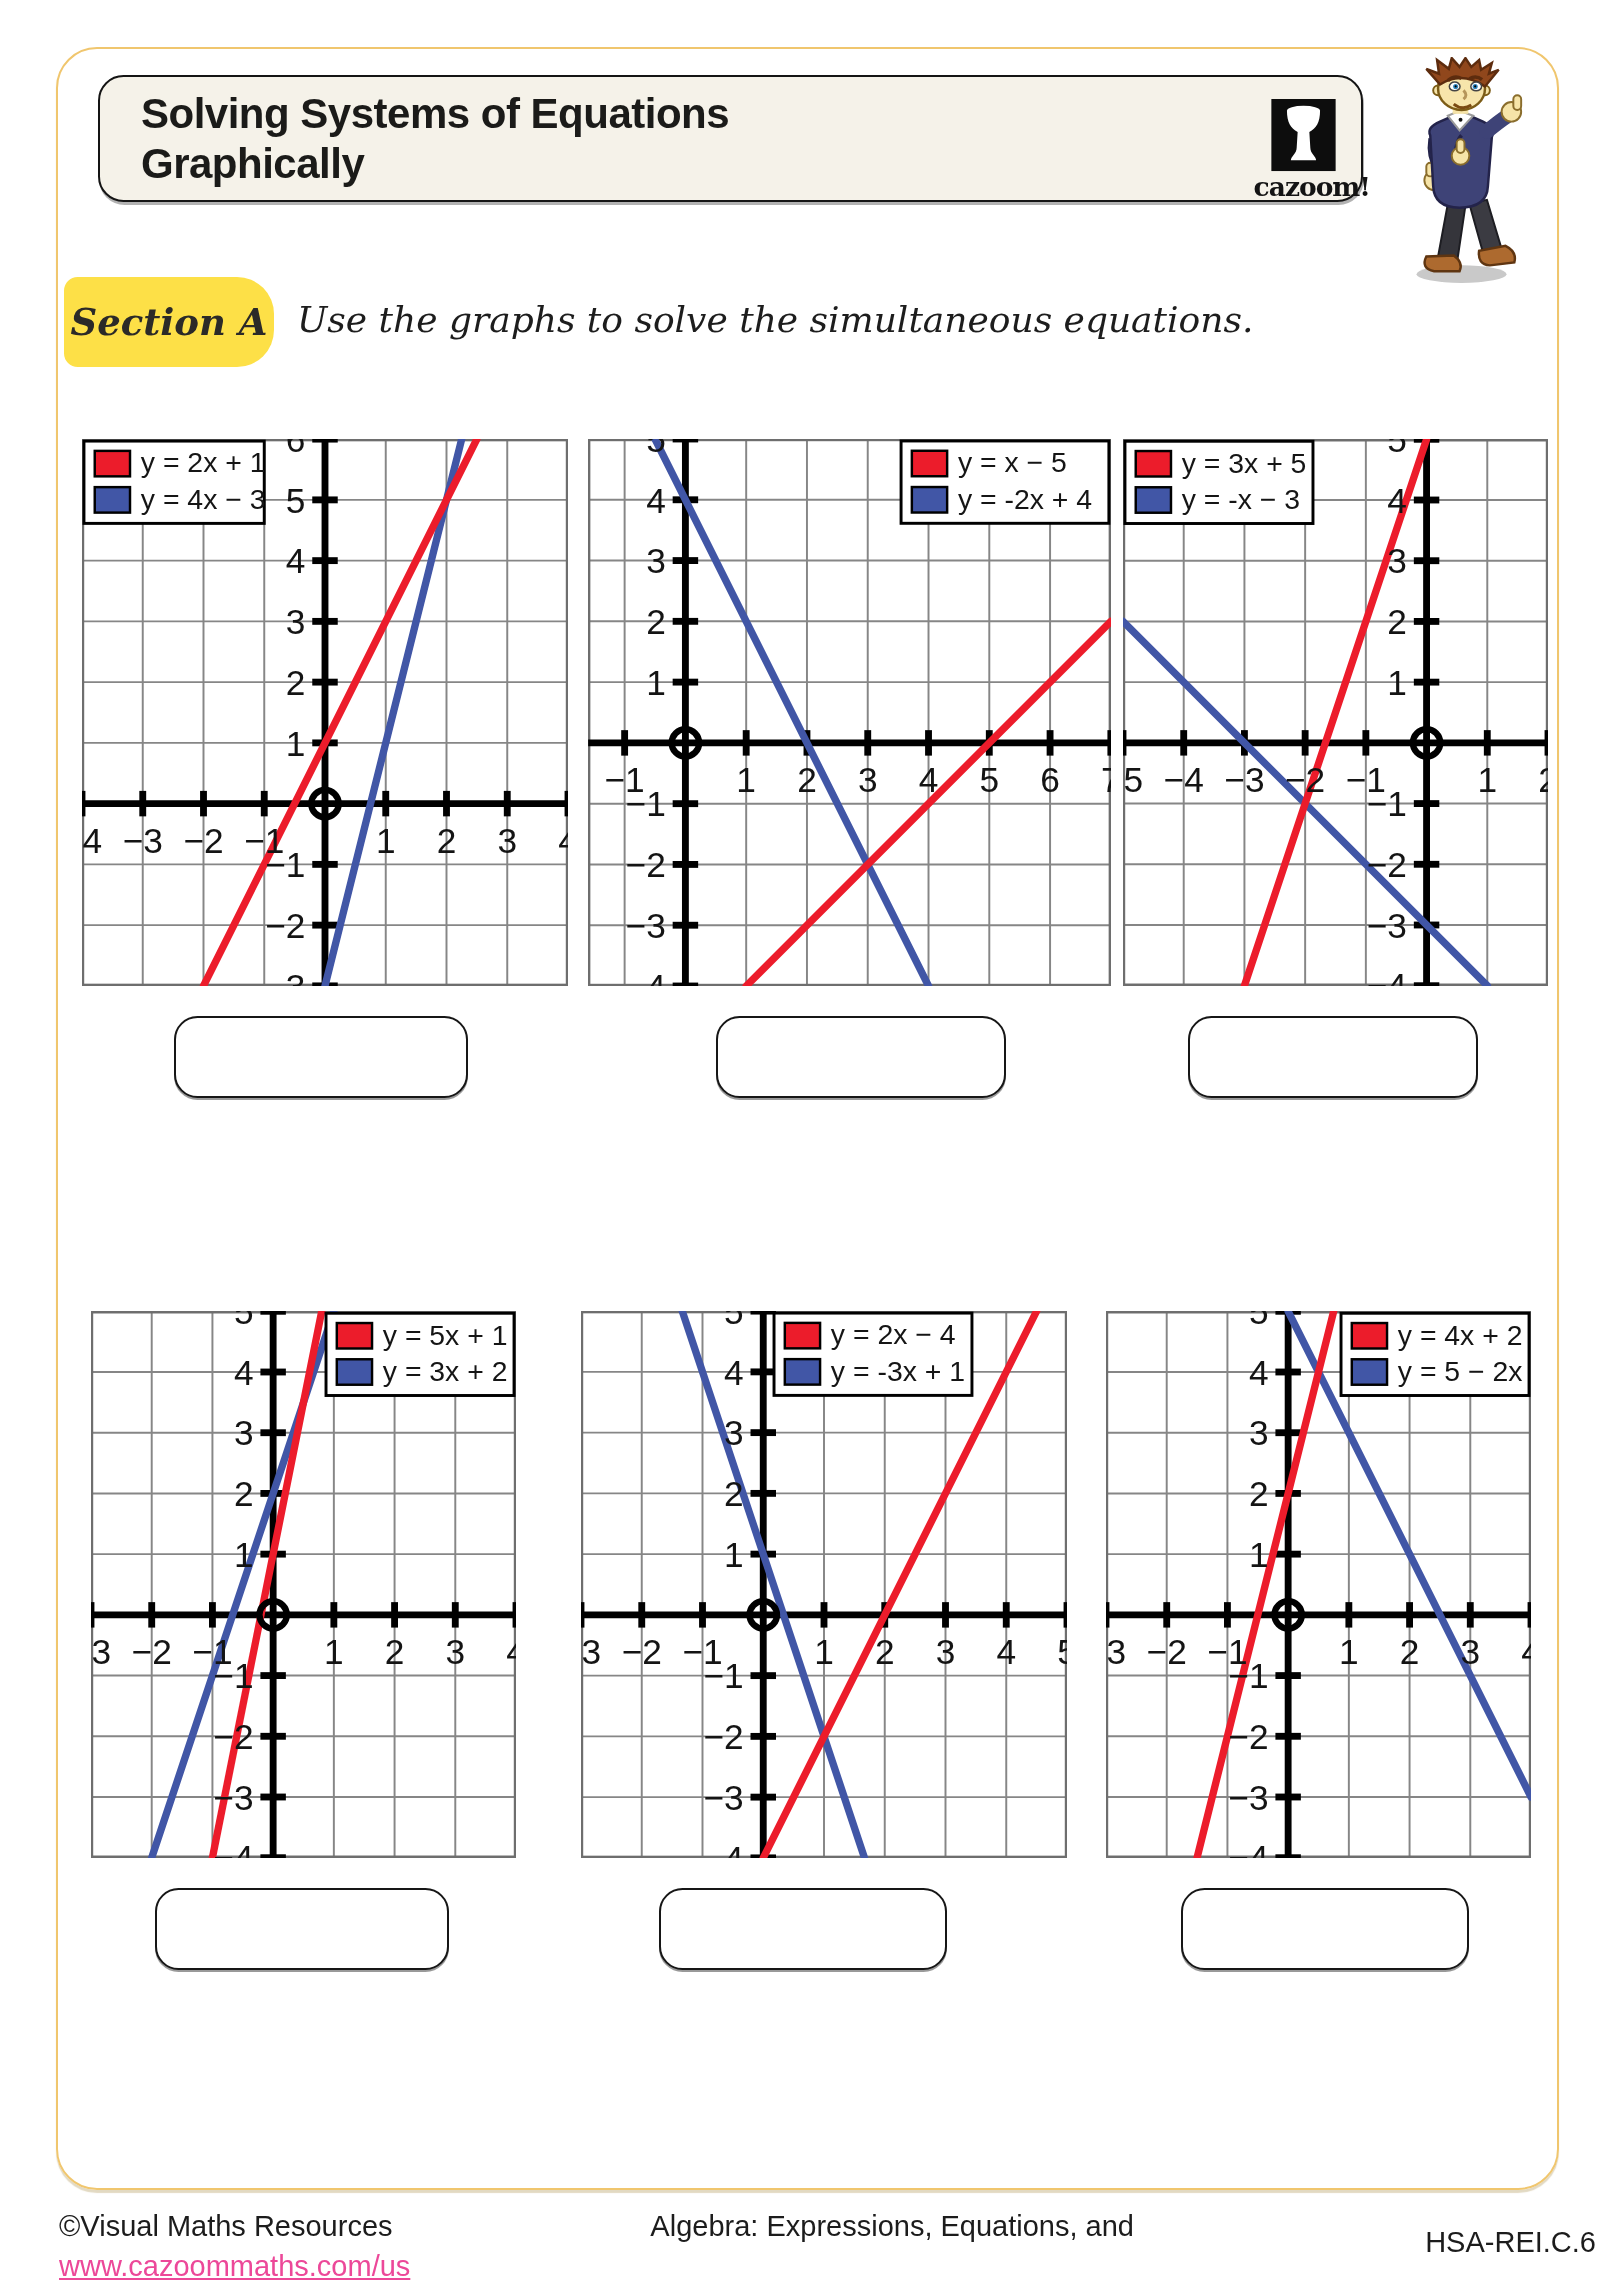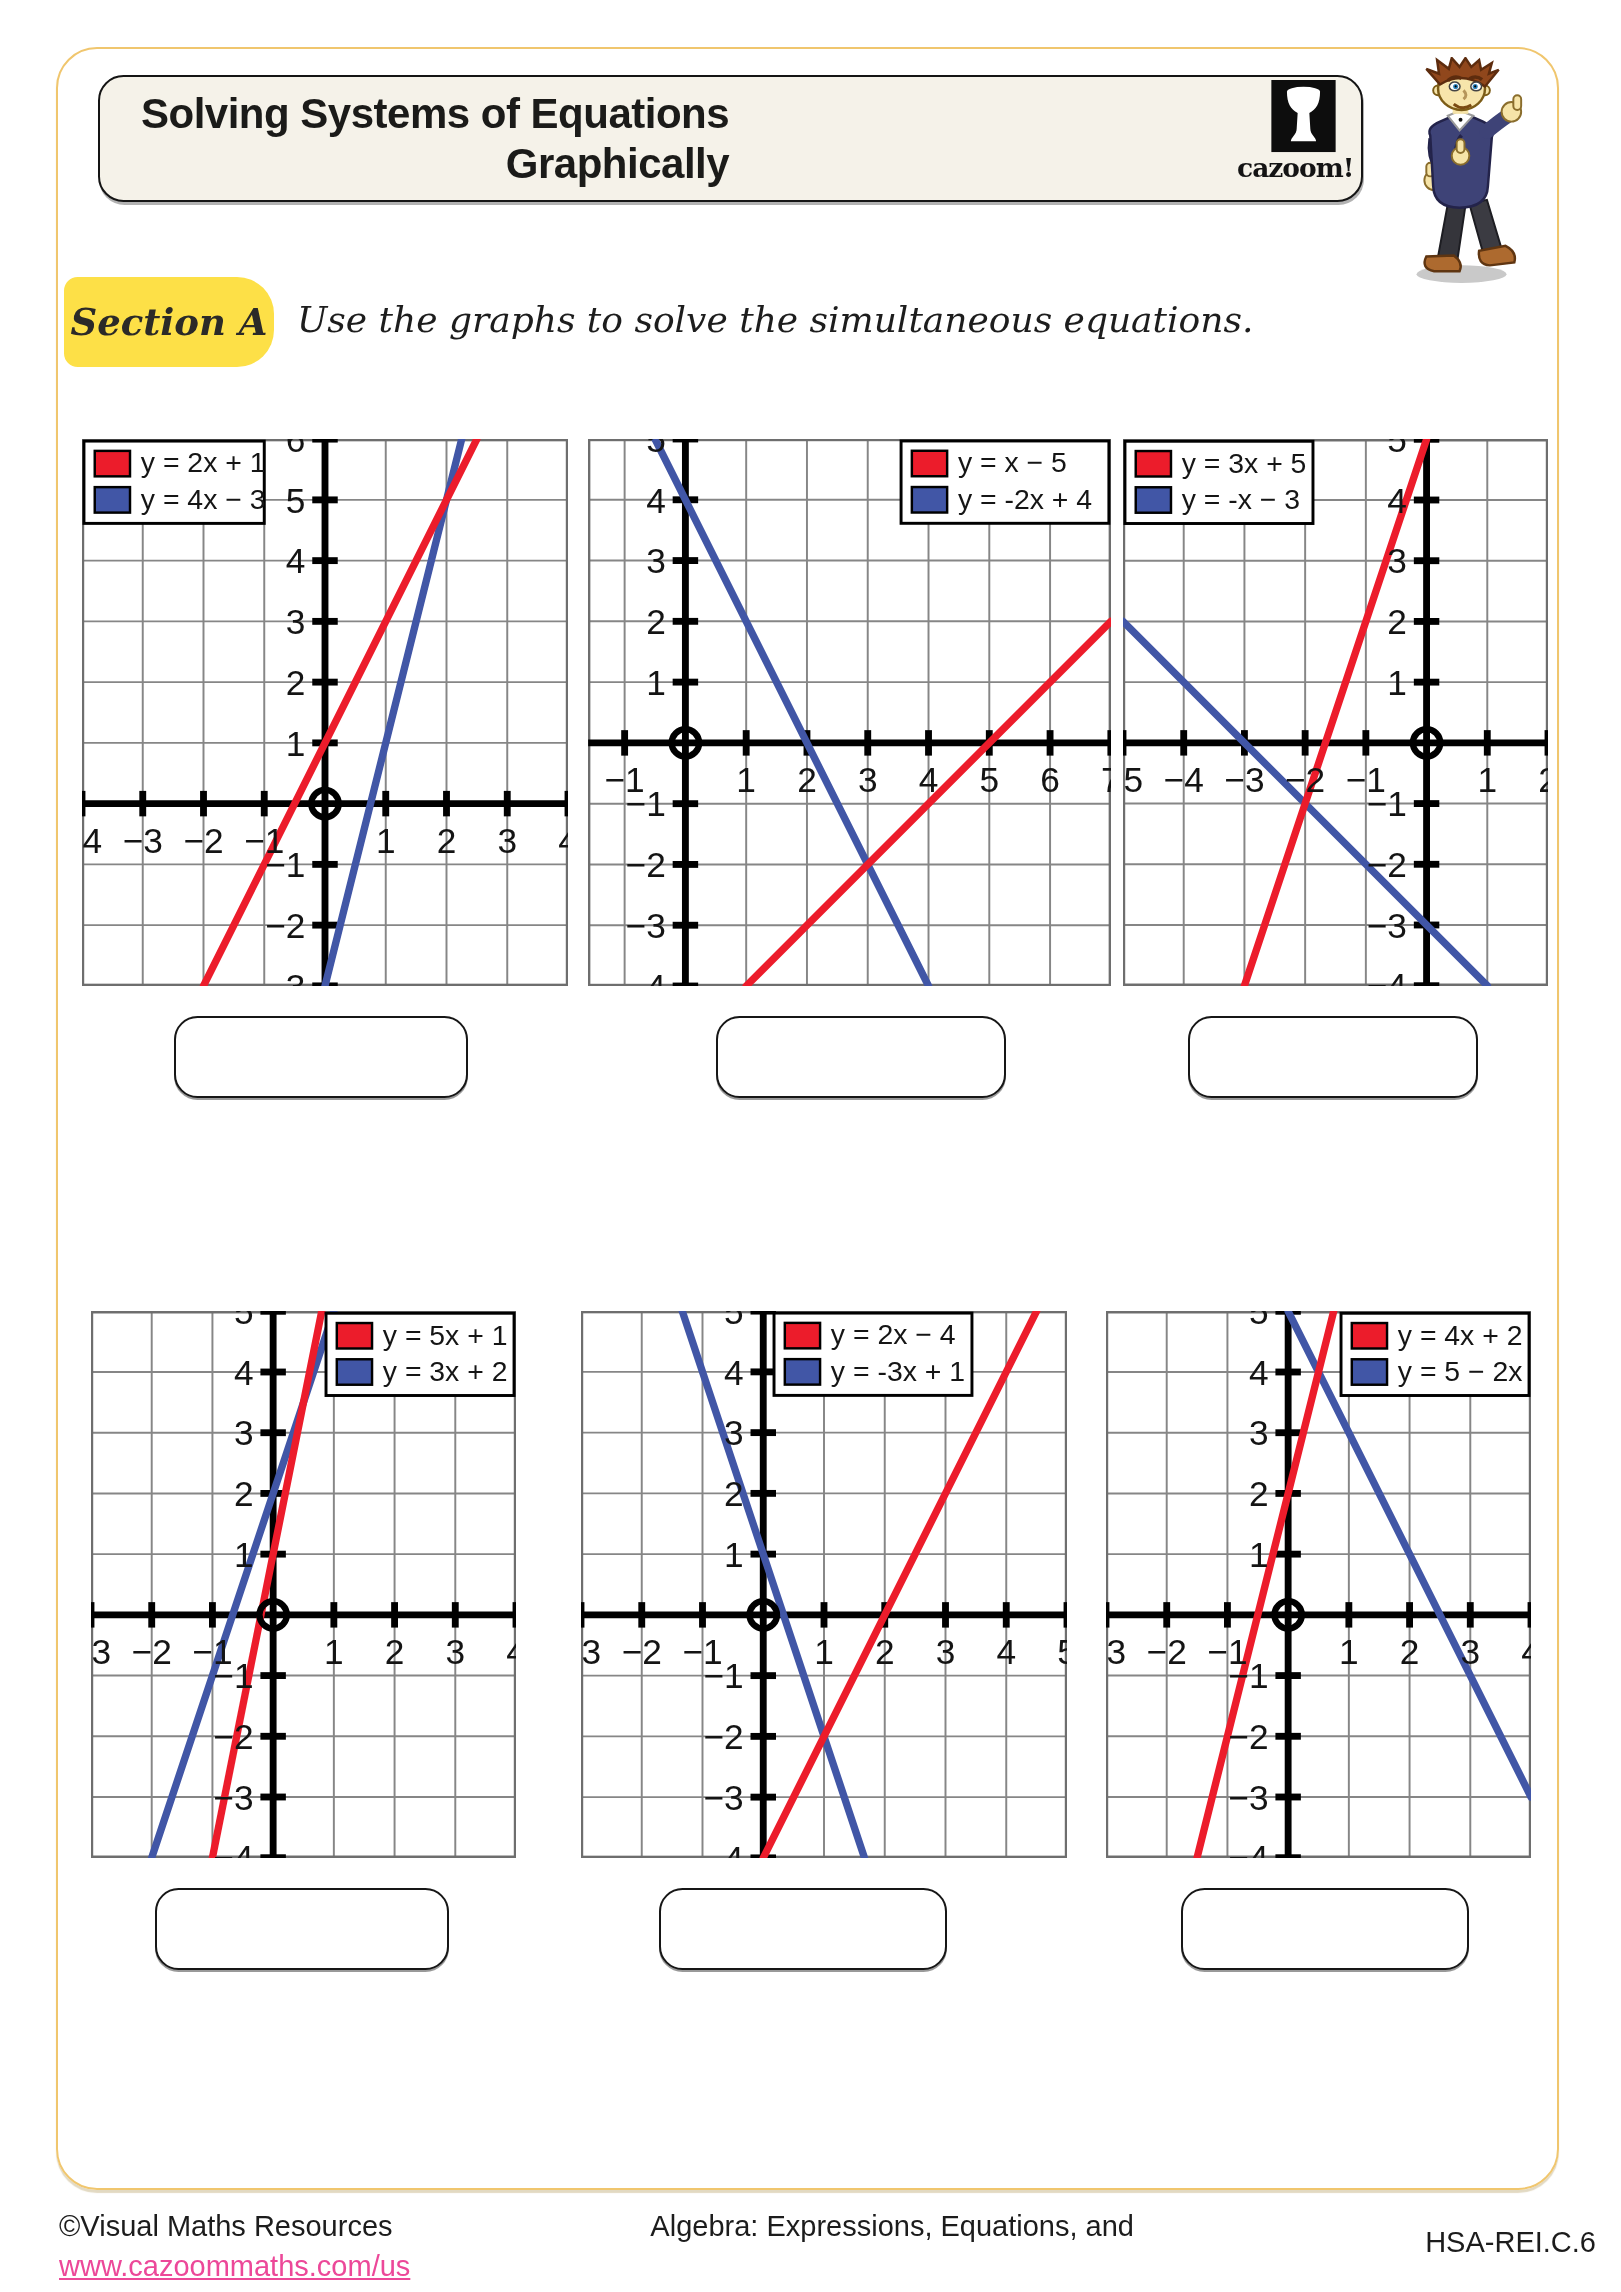--- a/index.html
+++ b/index.html
@@ -1,21 +1,21 @@
 <!DOCTYPE html>
 <html><head>
 <meta charset="utf-8">
 <style>
   html,body{margin:0;padding:0;background:#ffffff;}
   body{width:1621px;height:2293px;position:relative;font-family:"Liberation Sans",sans-serif;overflow:hidden;}
   .abs{position:absolute;}
   .frame{left:56px;top:47px;width:1499px;height:2139px;border:2.9px solid #f0c66e;border-radius:41px;box-shadow:0 2.9px 1px rgba(190,170,120,.45);}
   .title-box{left:98px;top:75px;width:1261px;height:123px;background:#f5f2e9;border:2.9px solid #141414;border-radius:25.5px;box-shadow:1px 2.9px 0 rgba(0,0,0,.30);}
-  .title-text{position:absolute;left:41px;top:11.8px;font-size:42px;line-height:50px;font-weight:bold;color:#1b1b19;letter-spacing:-0.5px;text-align:right;}
-  .logo{position:absolute;left:1137px;top:3px;width:133px;text-align:left;}
+  .title-text{position:absolute;left:41px;top:11.8px;font-size:42px;line-height:50px;font-weight:bold;color:#1b1b19;letter-spacing:-0.5px;}
+  .logo{position:absolute;left:1137px;top:22px;width:133px;text-align:right;}
   .logo svg{display:block;margin:0 auto;}
   .logo-word{font-family:"DejaVu Serif",serif;font-weight:bold;font-size:26.5px;color:#141414;letter-spacing:-1px;margin-top:-2px;}
   .badge{left:64px;top:277px;width:210px;height:90px;background:#fde047;border-radius:13.7px 37px 37px 13.7px;display:flex;align-items:center;justify-content:center;}
   .badge span{font-family:"DejaVu Serif",serif;font-style:italic;font-weight:bold;font-size:37px;color:#2b2a28;}
   .instruction{left:297px;top:299px;font-family:"DejaVu Serif",serif;font-style:italic;font-size:36px;color:#1d1d1d;}
   .graph{background:#ffffff;}
   .graph svg{display:block;}
   .answer-box{background:#ffffff;border:2.9px solid #161616;border-radius:23.5px;box-shadow:0 2px 0 rgba(0,0,0,.4);}
   .footer{left:0;top:2200px;width:1621px;height:92px;font-size:29px;color:#1c1c1c;padding-left:36px;}
   .foot-left{position:absolute;left:59px;top:5.9px;line-height:40px;}

